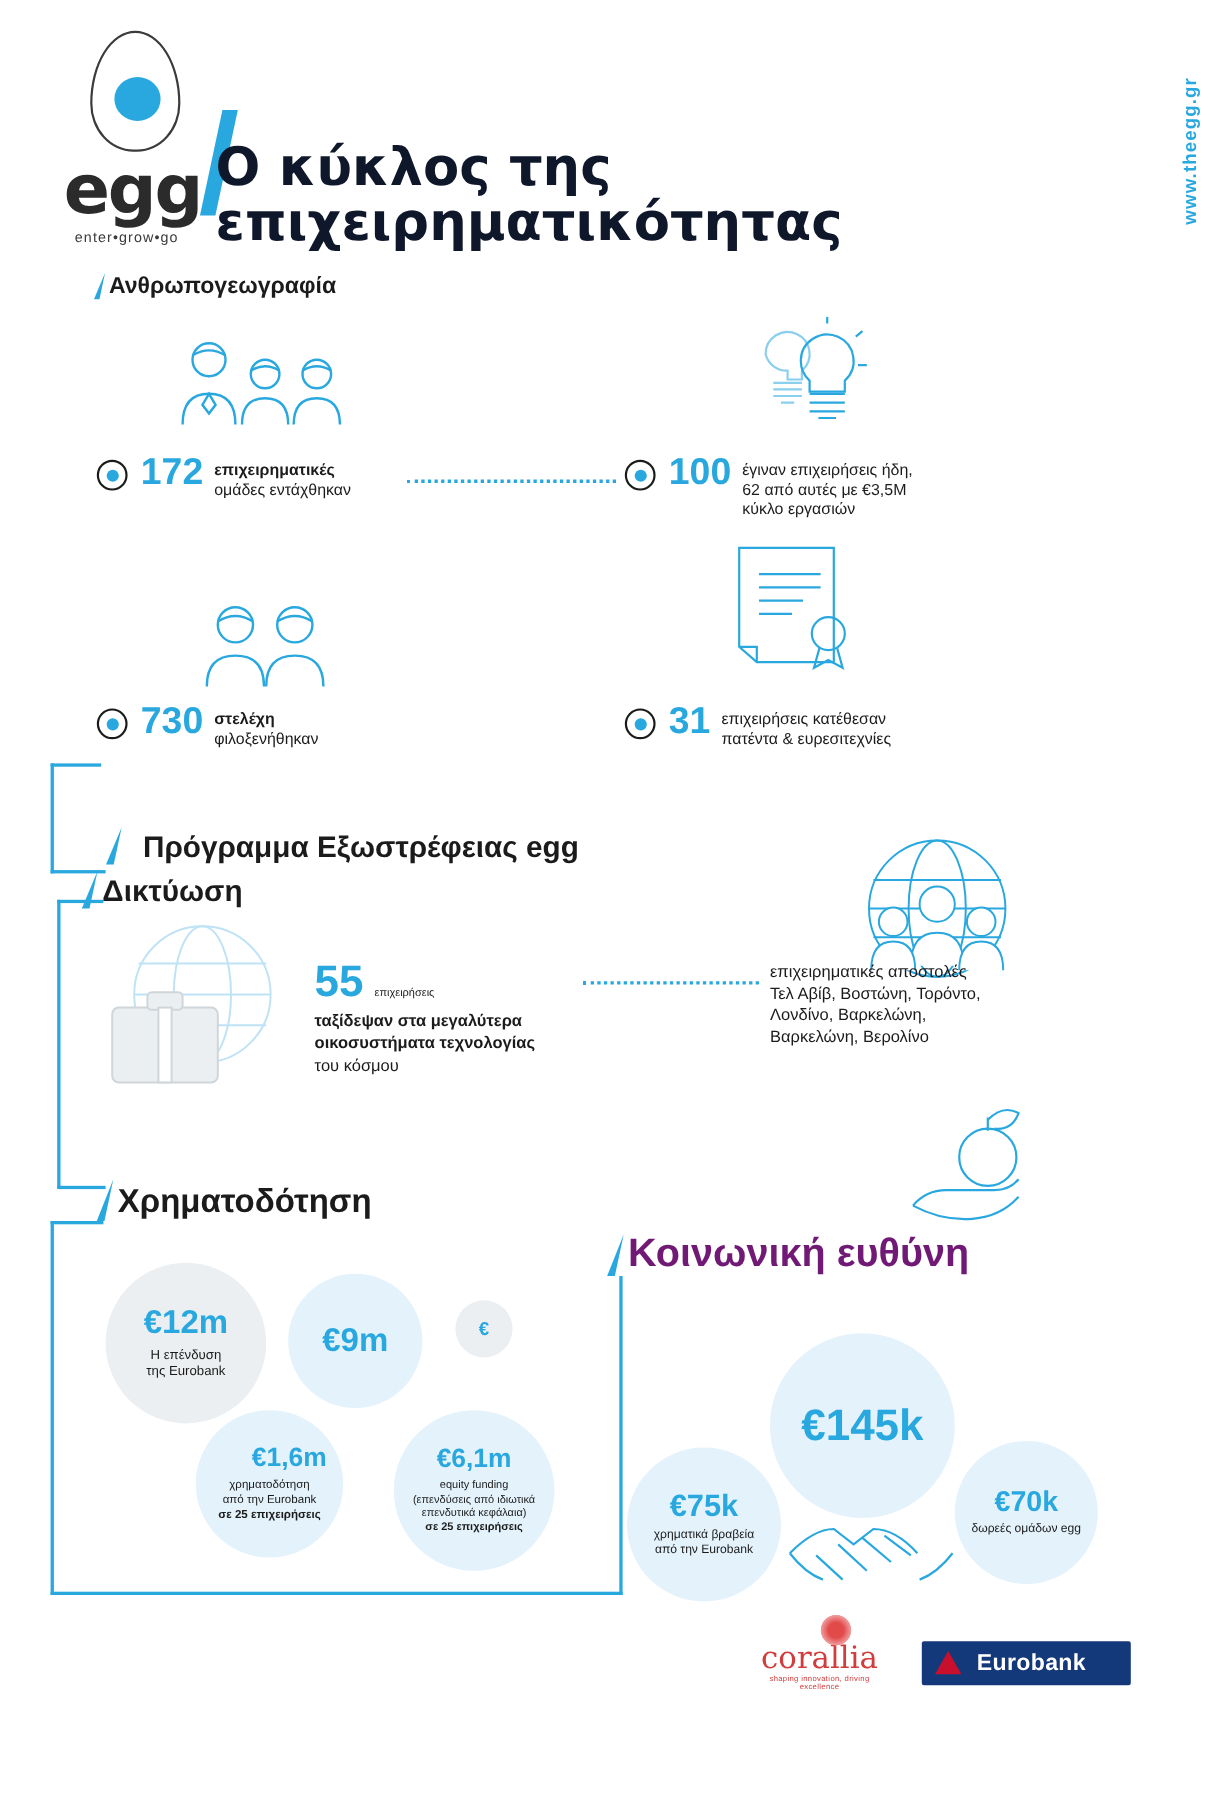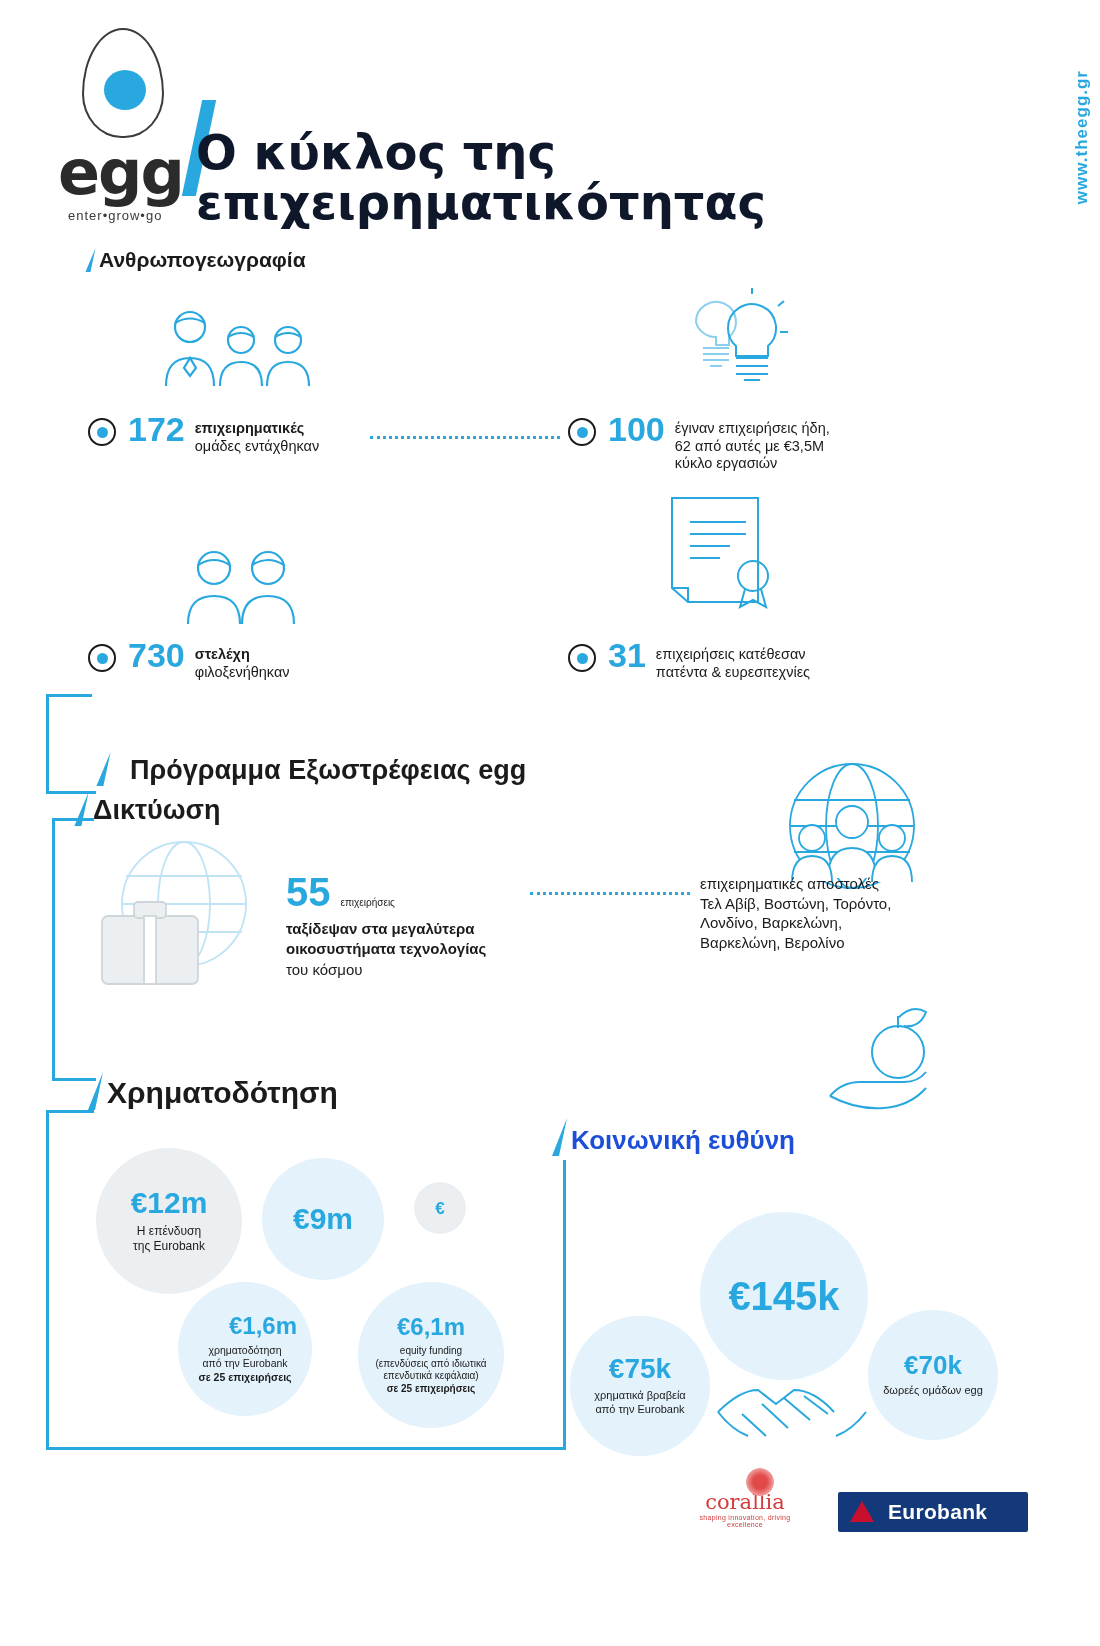--- a/index.html
+++ b/index.html
@@ -78,21 +78,21 @@
 
   .h-prog{left:100px;top:752px;gap:15px;}
   .h-prog .txt{font-size:27px;color:#1b1b1b;}
   .h-net{left:78px;top:792px;text-align:center;}
   .h-net .txt{font-size:27px;color:#1b1b1b;}
 
   .h-fin{left:92px;top:1072px;}
   .h-fin .txt{font-size:30px;color:#1b1b1b;}
 
   .h-soc{left:556px;top:1118px;}
-  .h-soc .txt{font-size:26px;color:#1d4ed8;}
+  .h-soc .txt{font-size:36px;color:#701a75;}
 
   
   .bullet{
     width:24px;height:24px;border-radius:50%;
     border:2px solid #1b1b1b;
     display:flex;align-items:center;justify-content:center;
   }
   .bullet i{display:block;width:11px;height:11px;border-radius:50%;background:#29a8df;}
   .stat{display:flex;align-items:flex-start;}
   .stat .num{
@@ -117,21 +117,21 @@
     box-sizing:border-box;
   }
   .c-grey{background:#eceff1;}
   .c-blue{background:#e3f2fb;}
   .c-amt{font-weight:bold;color:#29a8df;line-height:1;}
   .c-sub{color:#1b1b1b;line-height:1.25;margin-top:6px;}
   .c-sub b{font-weight:bold;}
 
   
   .corallia{left:690px;top:1490px;width:110px;text-align:center;}
-  .cor-name{font-size:21px;color:#d23c3c;font-family:"DejaVu Serif", serif;}
+  .cor-name{font-size:28px;color:#d23c3c;font-family:"DejaVu Serif", serif;}
   .cor-tag{font-size:7px;color:#d23c3c;letter-spacing:.3px;}
   .cor-burst{
     position:absolute;left:56px;top:-22px;width:28px;height:28px;border-radius:50%;
     background:radial-gradient(circle,#e24a4a 35%,#f0a0a0 70%,rgba(240,160,160,0) 72%);
   }
   .eurobank{
     left:838px;top:1492px;width:190px;height:40px;background:#14397a;
     display:flex;align-items:center;border-radius:2px;
   }
   .eb-mark{width:34px;height:26px;margin:0 8px 0 8px;position:relative;}

